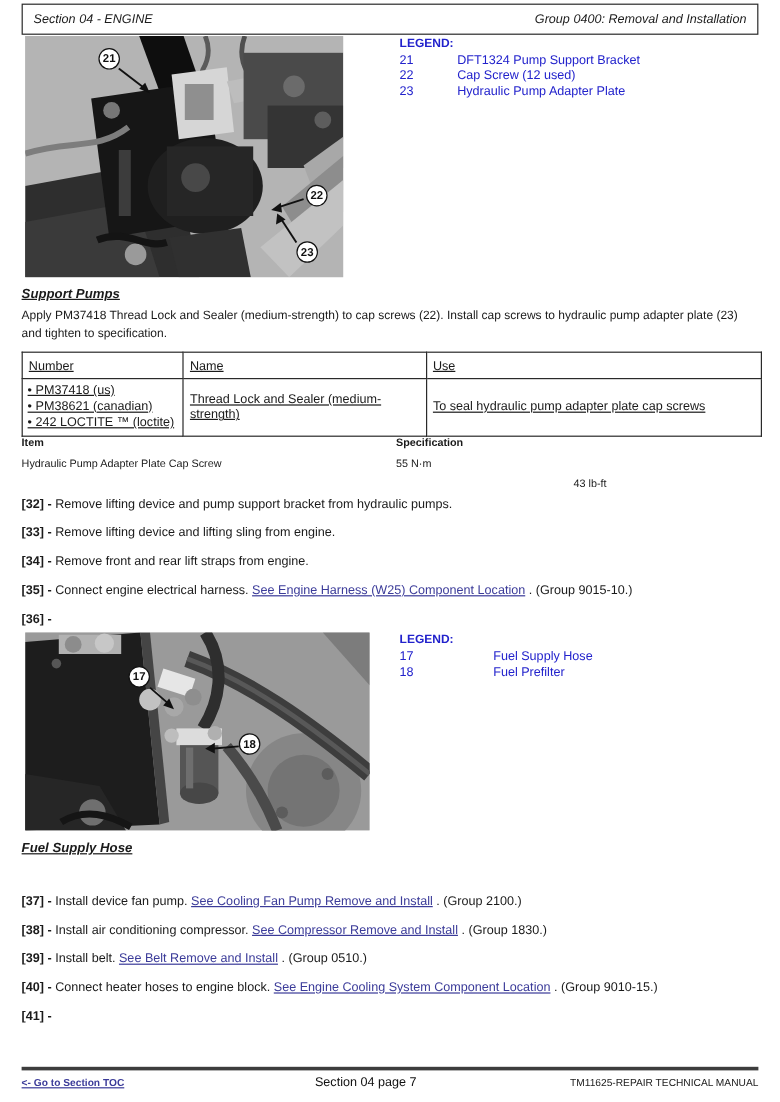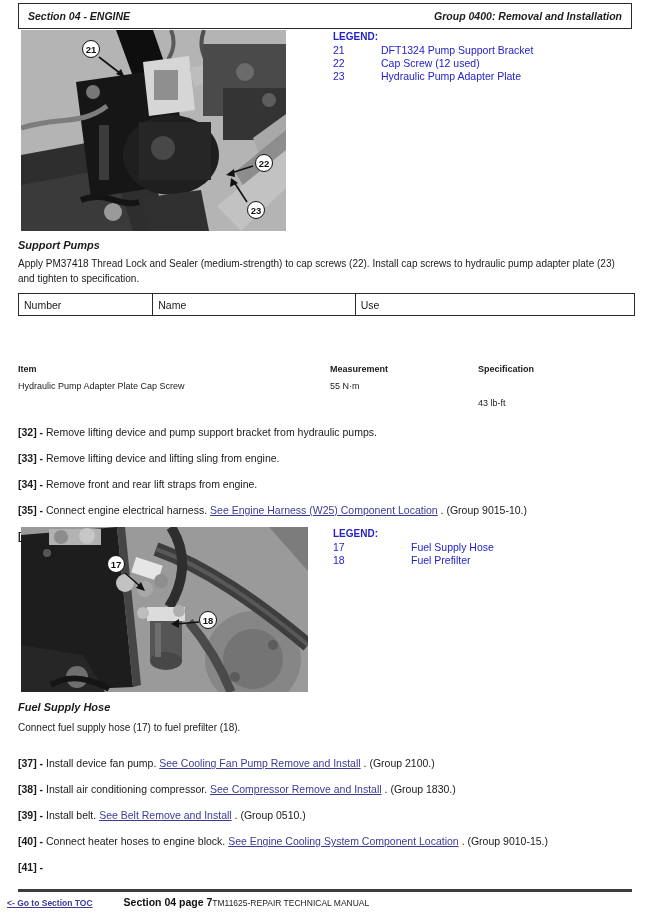--- a/index.html
+++ b/index.html
@@ -3,65 +3,65 @@
 <meta charset="utf-8">
 <style>
   * { margin:0; padding:0; box-sizing:border-box; }
   html,body { background:#ffffff; }
   body { font-family:"Liberation Sans","DejaVu Sans",sans-serif; color:#111; }
   .page { position:relative; width:650px; height:918px; background:#fff; overflow:hidden; }
 
   
   .header-box { position:absolute; left:18px; top:3px; width:614px; height:26px;
     border:1px solid #2a2a2a; display:flex; justify-content:space-between; align-items:center;
-    padding:0 9px; font-size:10.5px; font-weight:bold; font-style:italic; color:#1c1c1c; }
+    padding:0 9px; font-size:10.5px; font-weight:normal; font-style:italic; color:#1c1c1c; }
 
   
   .photo { position:absolute; background:#b9b9b9; }
   .photo svg { display:block; }
   .callout { position:absolute; width:18px; height:18px; border-radius:50%;
     background:#fff; border:1.6px solid #111; display:flex; align-items:center; justify-content:center;
     font-size:9.5px; font-weight:bold; color:#111; }
 
   
   .legend { position:absolute; left:333px; font-size:10.5px; color:var(--legend-blue,#2222CC); }
   .legend-title { font-weight:bold; font-size:10px; margin-bottom:2px; }
   .legend-row { display:flex; line-height:13.2px; }
   .legend1 .legend-num { width:48px; }
   .legend2 .legend-num { width:78px; }
 
-  .heading { position:absolute; left:18px; font-size:11px; font-weight:bold; font-style:italic; color:#1a1a1a; }
+  .heading { position:absolute; left:18px; font-size:11px; font-weight:bold; font-style:italic; color:#1a1a1a;text-decoration:underline; }
   .para { position:absolute; left:18px; width:606px; font-size:10px; line-height:15px; color:#1a1a1a; }
 
   
   .mat-table { position:absolute; left:18px; top:293px; width:617px; border-collapse:collapse;
-    font-size:10.5px; color:#1a1a1a; }
+    font-size:10.5px; color:#1a1a1a;text-decoration:underline; }
   .mat-table th, .mat-table td { border:1.2px solid #2a2a2a; text-align:left; font-weight:normal;
     padding:4px 5px; vertical-align:middle; }
   .mat-table th { height:22px; }
   .mat-table td.numbers { line-height:13.5px; padding:3px 4px; }
   .col-number { width:126px; } .col-name { width:190px; } .col-use { width:262px; }
 
   
   .spec { position:absolute; left:18px; top:361px; width:617px; font-size:9px; color:#1a1a1a; }
   .spec-row { display:grid; grid-template-columns:312px 148px 157px; line-height:17px; }
   .spec-row.head { font-weight:bold; }
 
   
   .steps { position:absolute; left:18px; width:616px; font-size:10.5px; color:#1a1a1a; }
-  .step { line-height:14px; margin-bottom:10px;margin-top:12px; }
+  .step { line-height:14px; margin-bottom:10px; }
   .step .num { font-weight:bold; }
   .step a { color:var(--link-blue,#3B3B99); text-decoration:underline; }
 
   
   .footer-rule { position:absolute; left:18px; top:889px; width:614px; height:2.5px; background:#3d3d3d; }
-  .footer { position:absolute; left:7px; top:896px; width:614px; display:flex;
-    align-items:baseline; }
+  .footer { position:absolute; left:18px; top:896px; width:614px; display:flex;
+    justify-content:space-between; align-items:baseline; }
   .footer-link { font-size:8.5px; font-weight:bold; color:var(--link-blue,#3B3B99); text-decoration:underline; }
-  .footer-center { font-size:10.5px; font-weight:bold; color:#111;padding-left:31px; }
+  .footer-center { font-size:10.5px; font-weight:normal; color:#111;padding-left:31px; }
   .footer-right { font-size:8.5px; color:#222; }
 </style>
 </head>
 <body>
 
 <div class="page">
 
   <div class="header-box">
     <span>Section 04 - ENGINE</span>
     <span>Group 0400: Removal and Installation</span>
@@ -127,27 +127,35 @@
   <div class="heading" style="top:239px;">Support Pumps</div>
   <div class="para" style="top:256px;">Apply PM37418 Thread Lock and Sealer (medium-strength) to cap screws (22). Install cap screws to hydraulic pump adapter plate (23) and tighten to specification.</div>
 
   <table class="mat-table">
     <tbody>
         <tr>
       <th class="col-number">Number</th>
       <th class="col-name">Name</th>
       <th class="col-use">Use</th>
     </tr>
+    <tr>
+      <td class="numbers">
+        <div>• PM37418 (us)</div>
+        <div>• PM38621 (canadian)</div>
+        <div>• 242 LOCTITE ™ (loctite)</div>
+      </td>
+      <td>Thread Lock and Sealer (medium-strength)</td>
+      <td>To seal hydraulic pump adapter plate cap screws</td>
+    </tr>
   </tbody>
     </table>
 
   <div class="spec">
     <div class="spec-row head">
       <span>Item</span>
-      <span>Measurement</span>
       <span>Specification</span>
     </div>
     <div class="spec-row">
       <span>Hydraulic Pump Adapter Plate Cap Screw</span>
       <span>55 N·m</span>
     </div>
     <div class="spec-row">
       <span></span>
         <span></span>
       <span>43 lb-ft</span>
@@ -225,21 +233,20 @@
       <span class="legend-num">17</span>
       <span>Fuel Supply Hose</span>
     </div>
     <div class="legend-row">
       <span class="legend-num">18</span>
       <span>Fuel Prefilter</span>
     </div>
   </div>
 
   <div class="heading" style="top:701px;">Fuel Supply Hose</div>
-  <div class="para" style="top:720px;">Connect fuel supply hose (17) to fuel prefilter (18).</div>
 
   <div class="steps" style="top:744px;">
     <div class="step">
       <span class="num">[37] -</span>
       <span>Install device fan pump.</span>
       <a href="#">See Cooling Fan Pump Remove and Install</a>
       <span>. (Group 2100.)</span>
     </div>
     <div class="step">
       <span class="num">[38] -</span>

